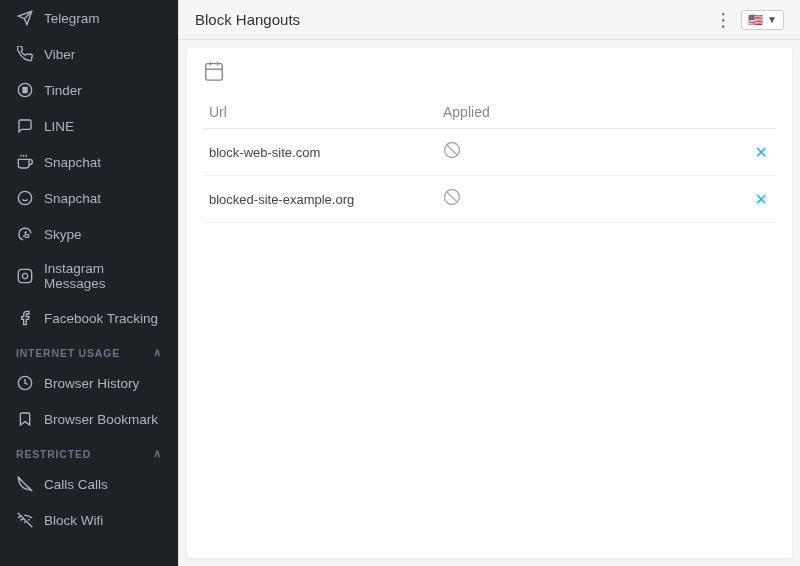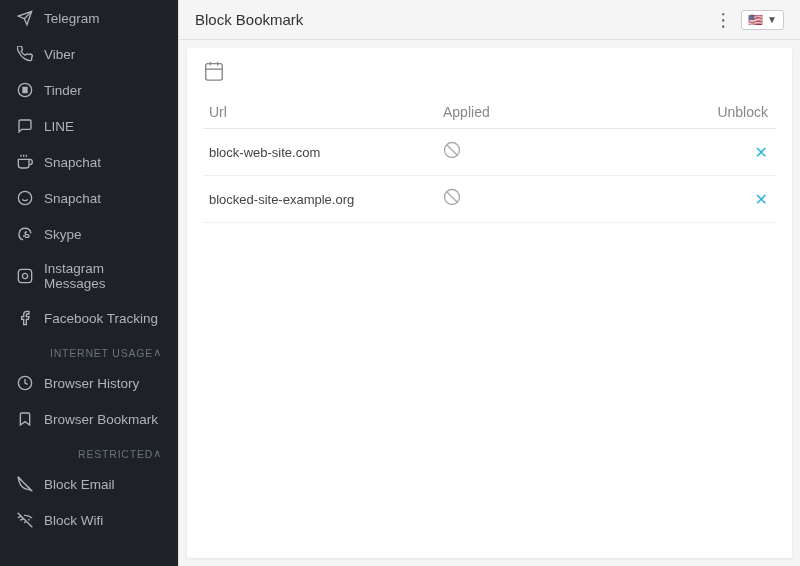--- a/index.html
+++ b/index.html
@@ -34,24 +34,24 @@
       display: flex;
       align-items: center;
       justify-content: center;
       flex-shrink: 0;
       font-size: 15px;
     }
 
     .section-header {
       display: flex;
       align-items: center;
-      justify-content: flex-end;
+      justify-content: space-between;
       padding: 10px 16px 6px 16px;
       font-size: 10.5px;
-      font-weight: 400;
+      font-weight: 700;
       letter-spacing: 0.8px;
       color: #6b7280;
       text-transform: uppercase;
     }
     .section-header .chevron {
       font-size: 11px;
       color: #6b7280;
     }
 
     
@@ -263,38 +263,38 @@
     <span>Restricted</span>
     <span class="chevron">∧</span>
   </div>
   <div class="sidebar-item">
     <span class="icon">
       <svg width="16" height="16" viewBox="0 0 24 24" fill="none" stroke="#aeb3bc" stroke-width="2">
           <line x1="1" y1="1" x2="23" y2="23"></line>
           <path d="M16.5 16.5L19 19a2 2 0 002 2h0a16.37 16.37 0 01-6.9-1.49A16 16 0 013.51 8.9 16.37 16.37 0 012 2h0a2 2 0 012 2l2.5 2.5"></path>
         </svg>
     </span>
-    <span>Block Email</span>
+    <span>Calls Calls</span>
   </div>
   <div class="sidebar-item">
     <span class="icon">
       <svg width="16" height="16" viewBox="0 0 24 24" fill="none" stroke="#aeb3bc" stroke-width="2">
           <line x1="1" y1="1" x2="23" y2="23"></line>
           <path d="M16.72 11.06A10.94 10.94 0 0119 12.55M5 12.55a10.94 10.94 0 015.17-2.39M10.71 5.05A16 16 0 0122.56 9M1.42 9a15.91 15.91 0 014.7-2.88M10.71 5.05"></path>
           <path d="M10.71 16.11A6 6 0 0113 15M12 20h.01"></path>
         </svg>
     </span>
     <span>Block Wifi</span>
   </div>
 
 </div>
 
 <div id="main">
   <div id="main-header">
-    <span id="main-header-title">Block Bookmark</span>
+    <span id="main-header-title">Block Hangouts</span>
     <div class="header-actions">
       <span class="header-dots">⋮</span>
       <div class="flag-btn">
         <span>🇺🇸</span>
         <span style="font-size:10px;">▼</span>
       </div>
     </div>
   </div>
 
   <div id="main-body">
@@ -303,21 +303,20 @@
         <rect x="3" y="4" width="18" height="18" rx="2" ry="2"></rect>
         <line x1="16" y1="2" x2="16" y2="6"></line>
         <line x1="8" y1="2" x2="8" y2="6"></line>
         <line x1="3" y1="10" x2="21" y2="10"></line>
       </svg>
     </div>
 
     <div class="table-header">
       <div class="col-url">Url</div>
       <div class="col-applied">Applied</div>
-      <div class="col-unblock">Unblock</div>
     </div>
 
     <div class="table-row">
       <div class="row-url">block-web-site.com</div>
       <div class="row-applied">
         <svg width="18" height="18" viewBox="0 0 24 24" fill="none" stroke="#aaa" stroke-width="1.8">
           <circle cx="12" cy="12" r="10"></circle>
           <line x1="4.93" y1="4.93" x2="19.07" y2="19.07"></line>
         </svg>
       </div>

